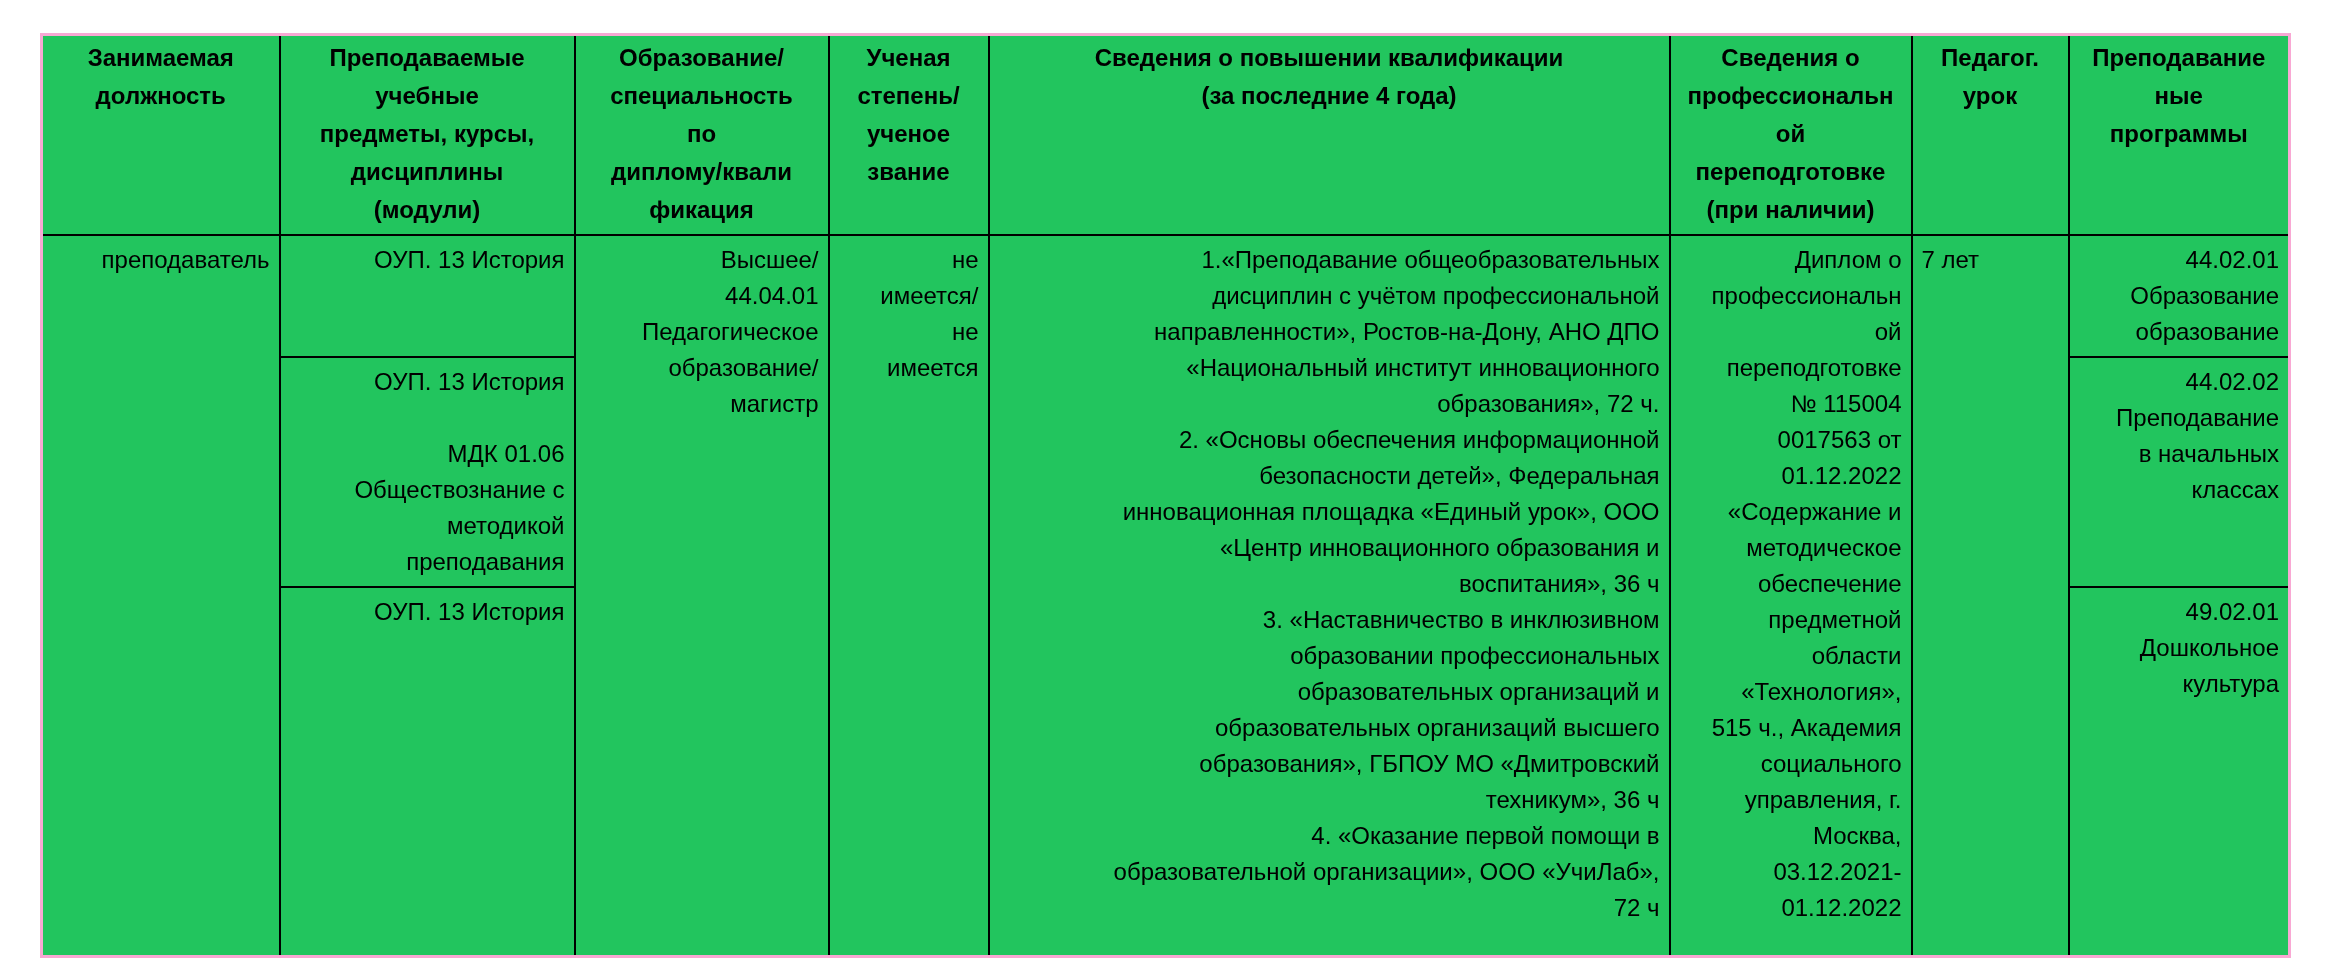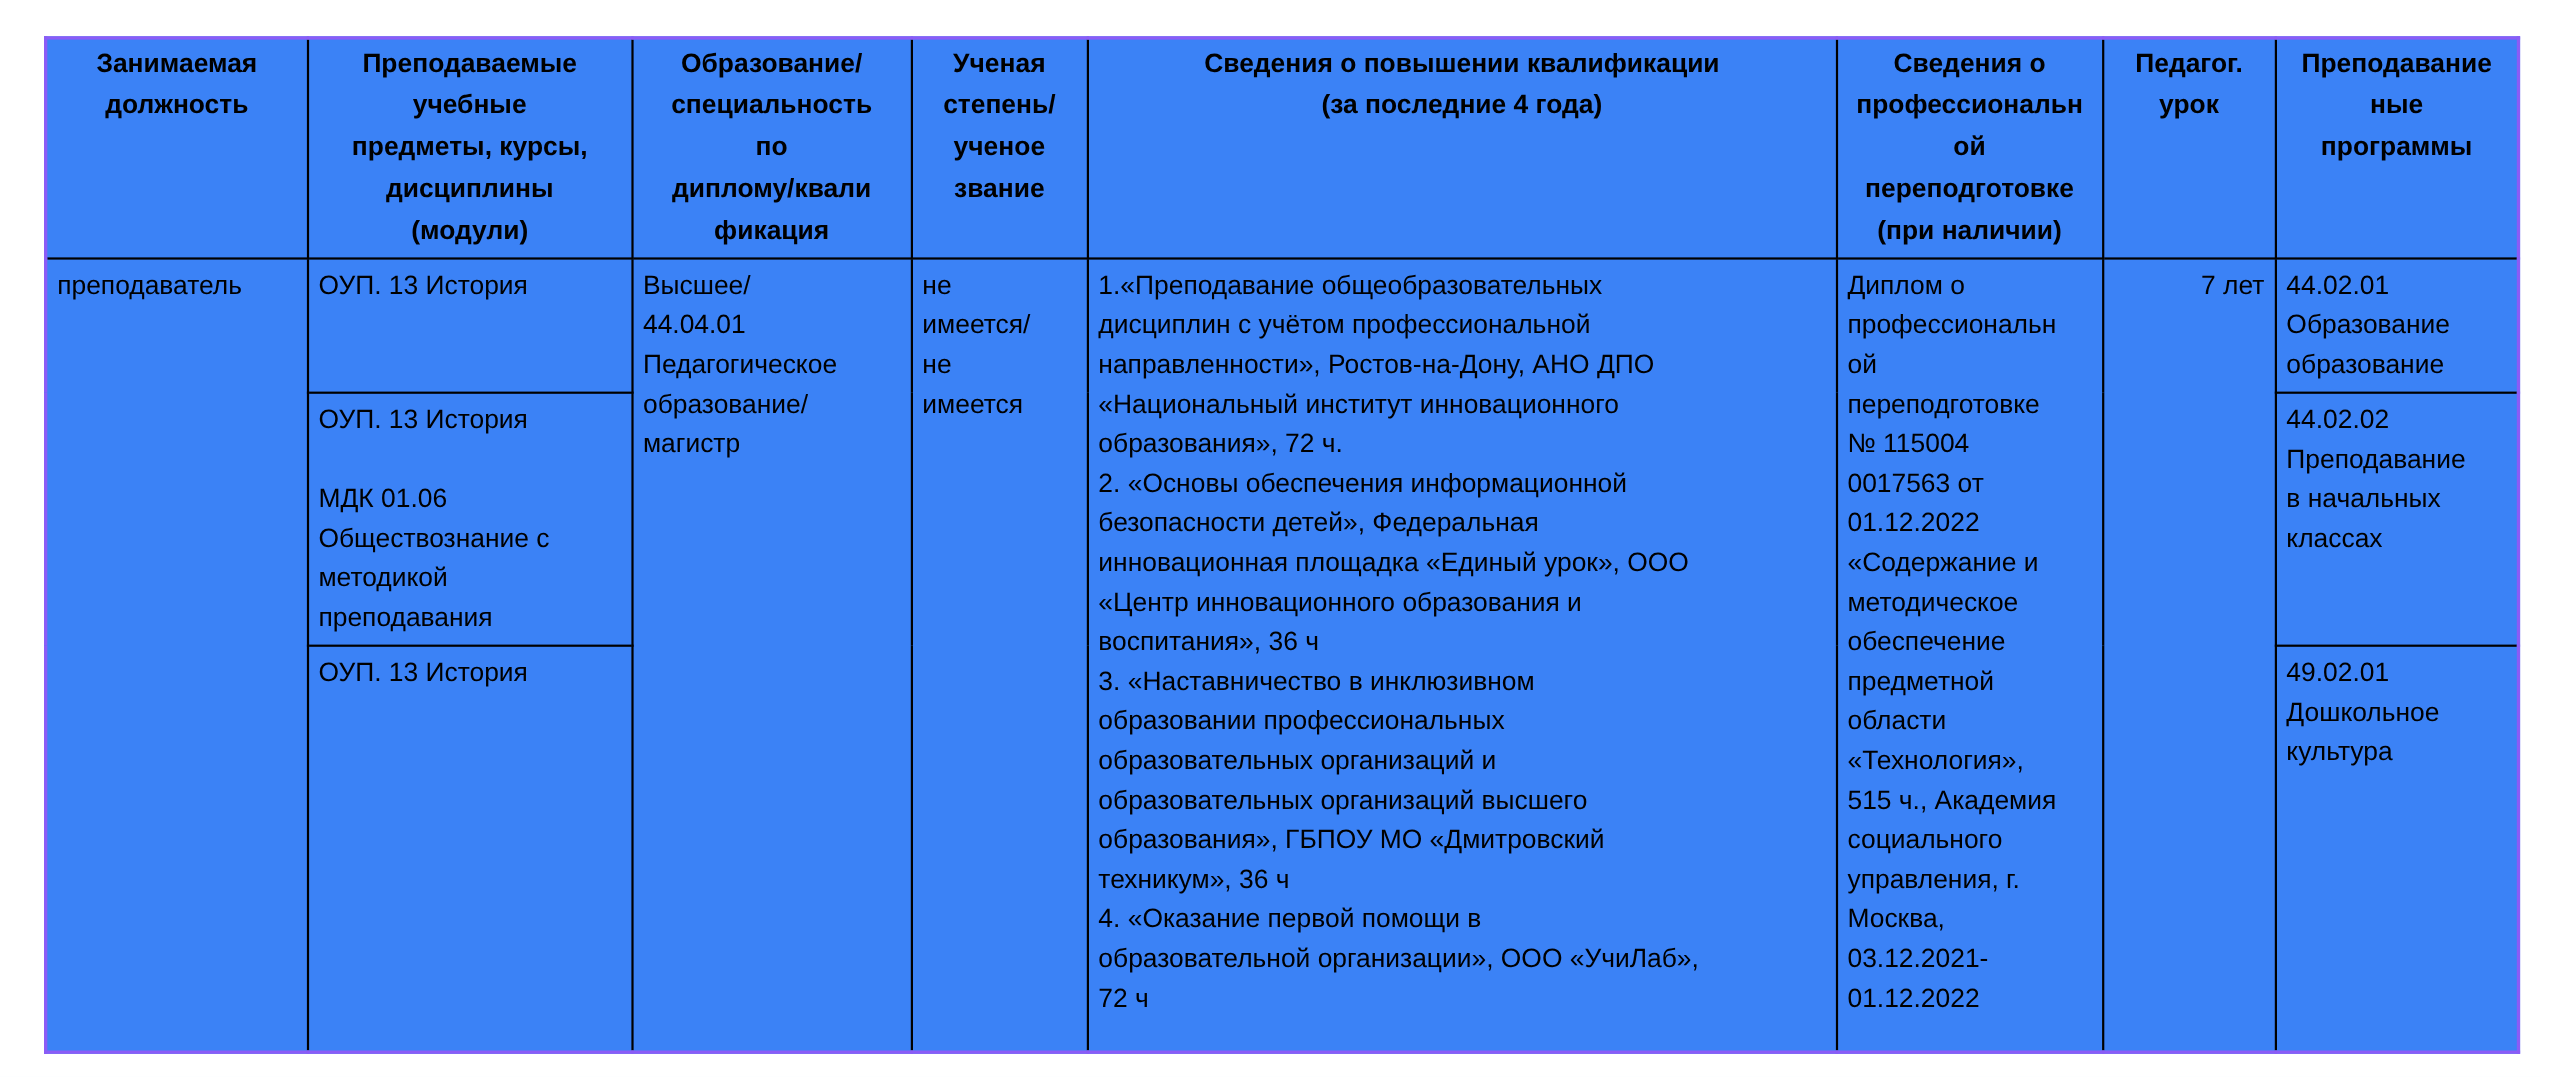--- a/index.html
+++ b/index.html
@@ -9,46 +9,46 @@
     width: 2339px;
     height: 979px;
     font-family: "Liberation Sans", sans-serif;
     color: #000000;
   }
   table.qual-table {
     border-collapse: collapse;
     table-layout: fixed;
     margin: 33px 0 0 40px;
     width: 2248px;
-    border: 3px solid #8b5cf6;
-    background: #3b82f6;
+    border: 3px solid #f9a8d4;
+    background: #22c55e;
   }
   .qual-table th,
   .qual-table td {
     border: 2px solid #000000;
     vertical-align: top;
     white-space: pre-line;
     overflow: hidden;
     box-sizing: border-box;
   }
   .qual-table th {
     font-size: 24px;
     font-weight: bold;
     line-height: 38px;
     text-align: center;
     padding: 3px 6px;
   }
   .qual-table td {
     font-size: 24px;
     font-weight: normal;
     line-height: 36px;
-    text-align: left;
+    text-align: right;
     padding: 6px 9px;
   }
-  .qual-table td.center { text-align: right; }
+  .qual-table td.center { text-align: left; }
   tr.header-row { height: 200px; }
   tr.r1 { height: 117px; }
   tr.r2 { height: 227px; }
   tr.r3 { height: 370px; }
 </style>
 </head>
 <body>
 
 <table class="qual-table">
   <colgroup>

